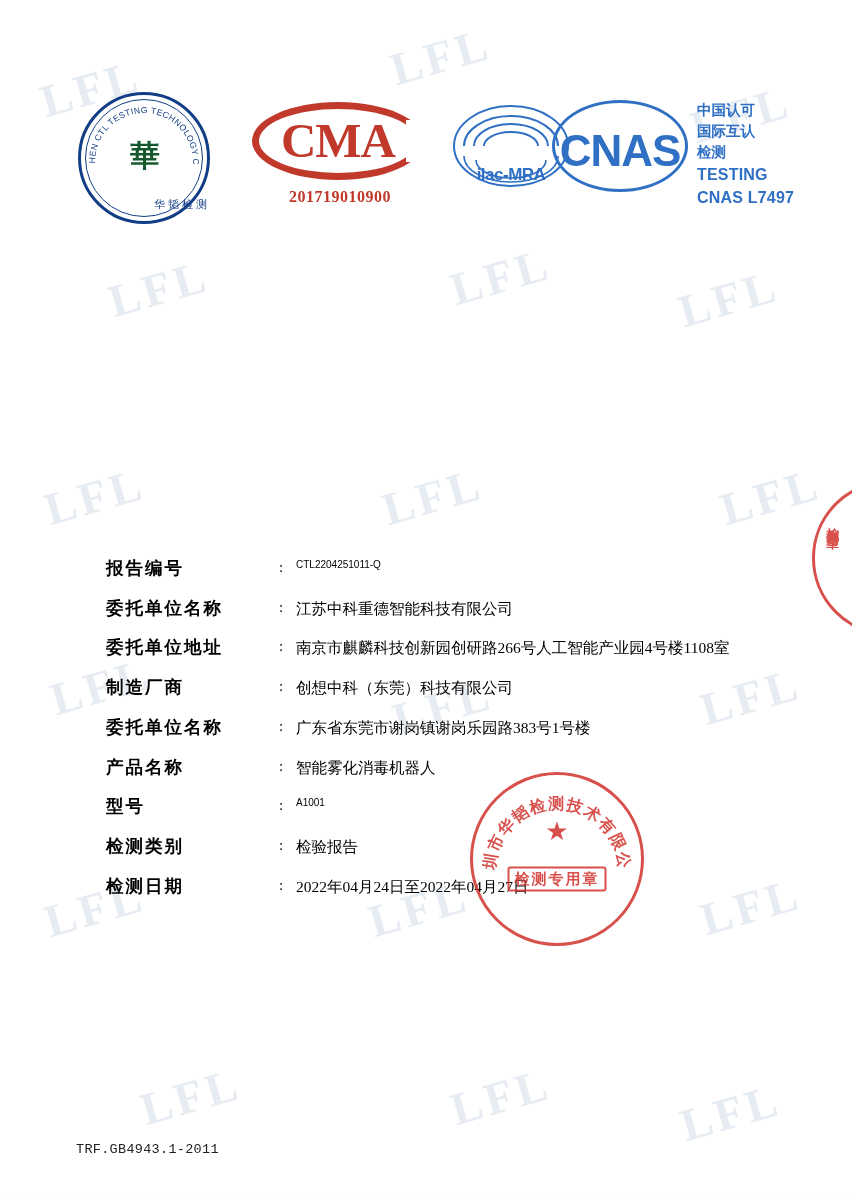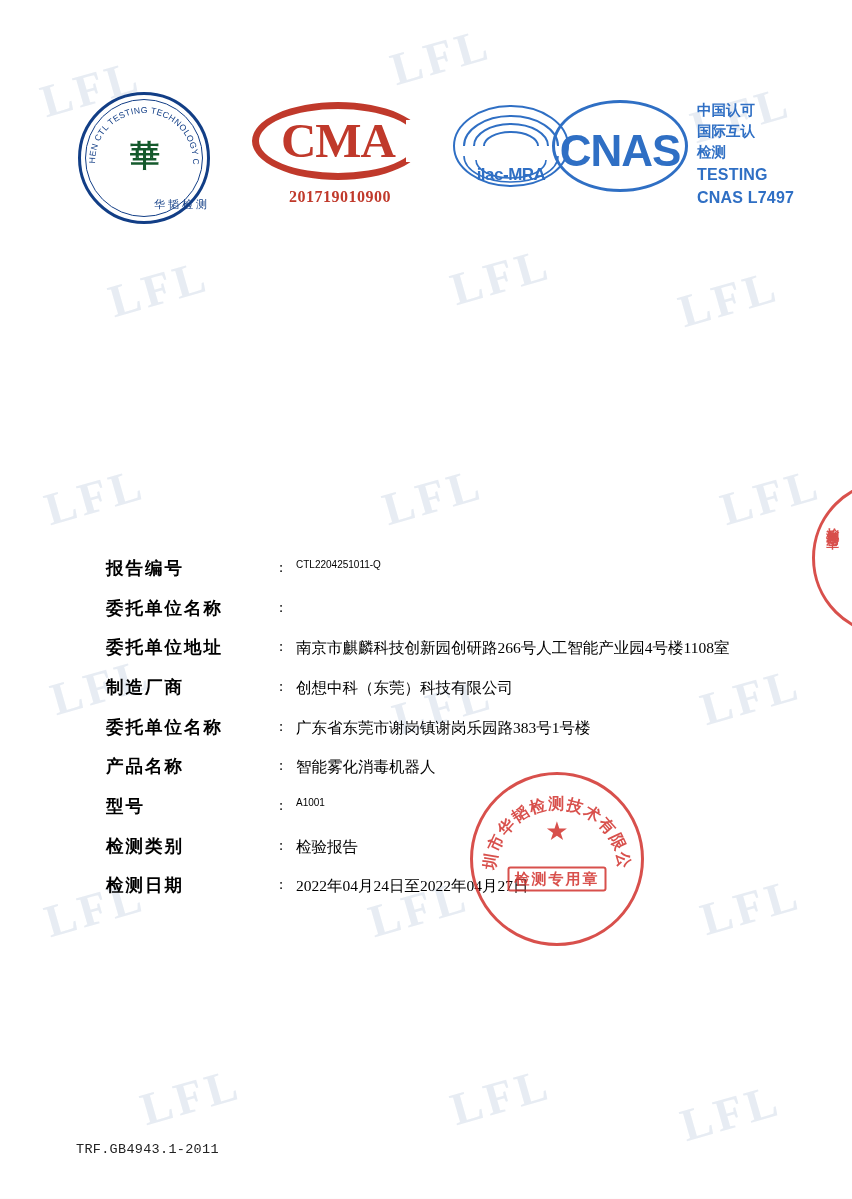--- a/index.html
+++ b/index.html
@@ -444,20 +444,21 @@
 
     <div class="info-row">
       <div class="info-label">报告编号</div>
       <div class="info-colon">:</div>
       <div class="info-value latin">CTL2204251011-Q</div>
     </div>
 
     <div class="info-row">
       <div class="info-label">委托单位名称</div>
       <div class="info-colon">:</div>
+      <div class="info-value">江苏中科重德智能科技有限公司</div>
     </div>
 
     <div class="info-row">
       <div class="info-label">委托单位地址</div>
       <div class="info-colon">:</div>
       <div class="info-value">南京市麒麟科技创新园创研路266号人工智能产业园4号楼1108室</div>
     </div>
 
     <div class="info-row">
       <div class="info-label">制造厂商</div>

